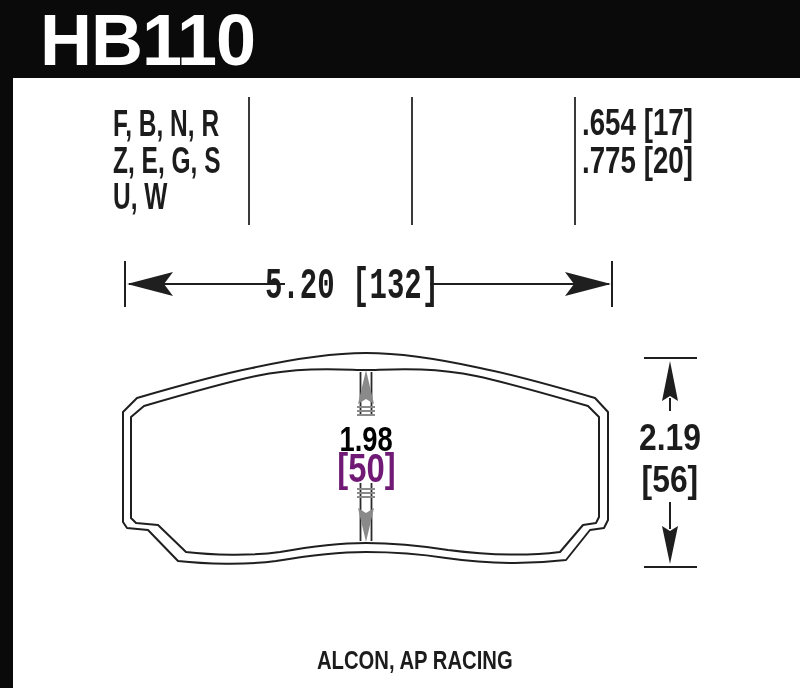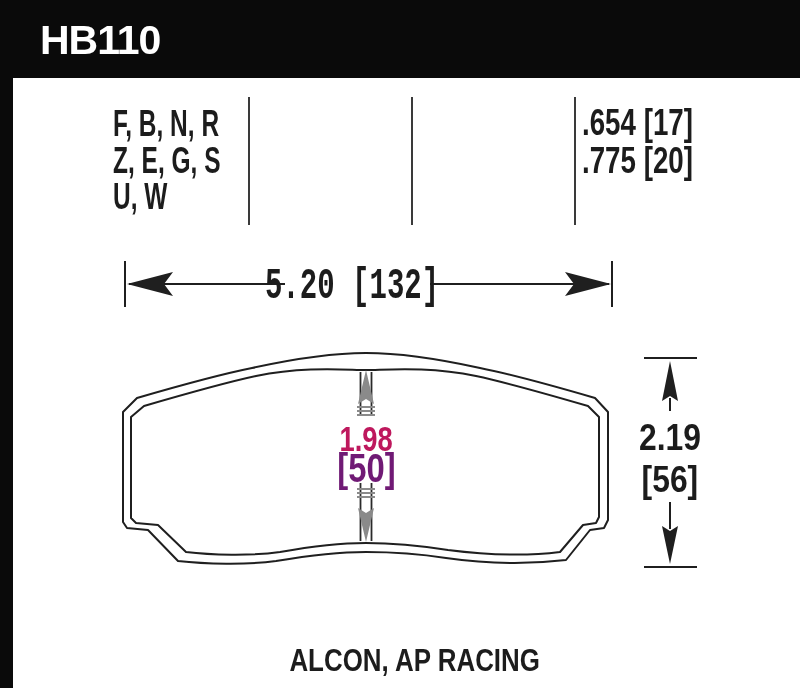--- a/index.html
+++ b/index.html
@@ -9,44 +9,44 @@
     font-family:"Liberation Sans","DejaVu Sans",sans-serif;
   }
   .header-bar{
     position:absolute;left:0;top:0;width:800px;height:78px;background:#0a0a0a;
   }
   .left-strip{
     position:absolute;left:0;top:78px;width:13px;height:610px;background:#0a0a0a;
   }
   .txt{position:absolute;font-weight:bold;color:#1c1c1c;white-space:nowrap;}
   .part-number{
-    left:40px;top:0;height:78px;line-height:80px;font-size:41px;color:#ffffff;
+    left:40px;top:0;height:78px;line-height:80px;font-size:72px;color:#ffffff;
     letter-spacing:-1px;
   }
   .squeeze{display:inline-block;}
   .compounds{
     left:113px;top:106px;font-size:36px;line-height:36.5px;
     transform:scaleX(0.68);transform-origin:left top;
   }
   .thicknesses{
     left:582px;top:104px;font-size:36px;line-height:38px;
     transform:scaleX(0.77);transform-origin:left top;
   }
   .center-box{position:absolute;width:400px;text-align:center;}
   .dim-width{left:152px;top:264px;font-size:44px;line-height:44px;font-family:Liberation Mono, monospace;}
   .dim-width .squeeze{transform:scaleX(0.66);}
-  .dim-inner-1{left:166px;top:421px;font-size:35px;line-height:35px;color:#be185d;}
+  .dim-inner-1{left:166px;top:421px;font-size:35px;line-height:35px;color:#000000;}
   .dim-inner-2{left:166px;top:451px;font-size:41px;line-height:35px;color:#701a75;}
   .dim-inner-1 .squeeze{transform:scaleX(0.78);}
   .dim-inner-2 .squeeze{transform:scaleX(0.80);}
   .dim-h-1{left:470px;top:419px;font-size:37px;line-height:37px;}
   .dim-h-2{left:470px;top:461px;font-size:37px;line-height:37px;}
   .dim-h-1 .squeeze{transform:scaleX(0.86);}
   .dim-h-2 .squeeze{transform:scaleX(0.86);}
-  .footer-apps{left:215px;top:643px;font-size:32px;line-height:34px;}
+  .footer-apps{left:215px;top:643px;font-size:25px;line-height:34px;}
   .footer-apps .squeeze{transform:scaleX(0.81);}
   .diagram-svg{position:absolute;left:0;top:0;}
 </style>
 </head>
 <body>
 
 <div class="header-bar"></div>
 
 <div class="left-strip"></div>
 

